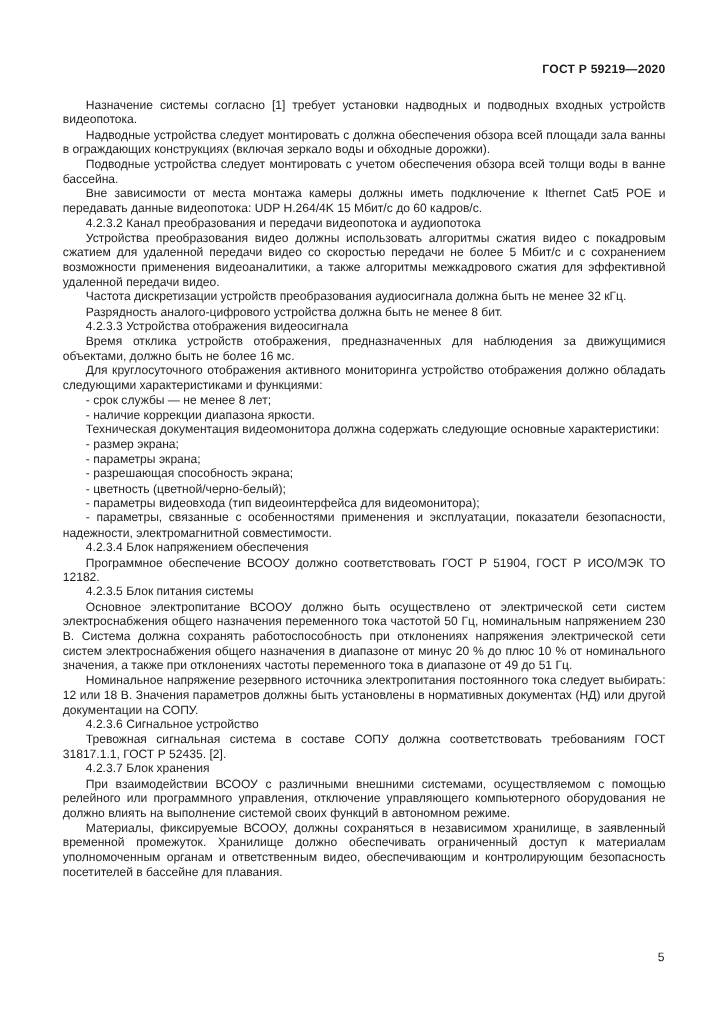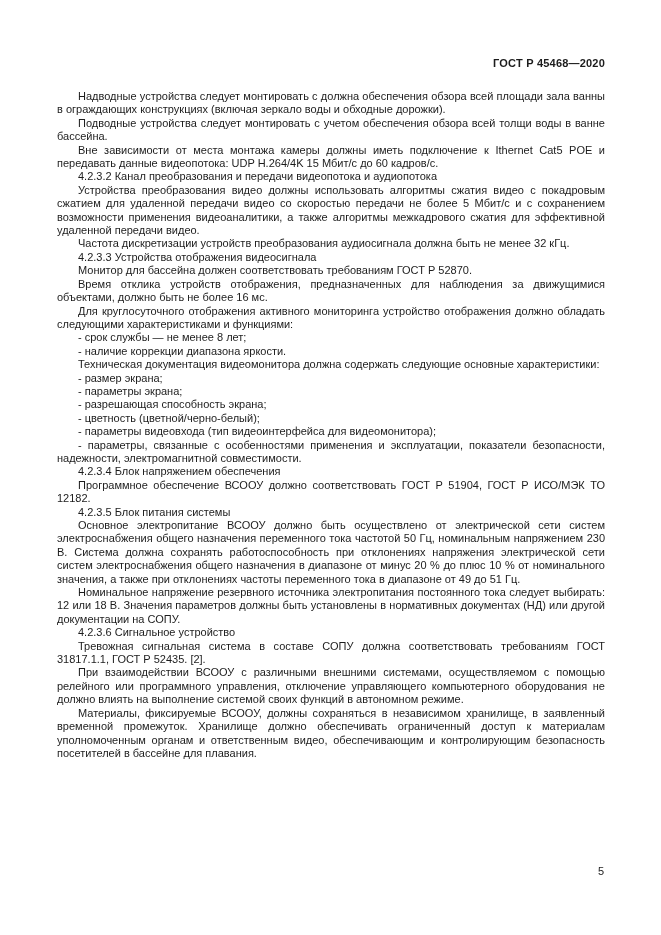--- a/index.html
+++ b/index.html
@@ -41,50 +41,52 @@
     bottom: 58px;
     font-size: 11px;
   }
 </style>
 </head>
 <body>
 
 <div class="page">
 
   <div class="header">
-    <span>ГОСТ Р 45468—2020</span>
+    <span>ГОСТ Р 59219—2020</span>
   </div>
 
   <div class="content">
+    <p class="para">Назначение системы согласно [1] требует установки надводных и подводных входных устройств видеопотока.</p>
     <p class="para">Надводные устройства следует монтировать с должна обеспечения обзора всей площади зала ванны в ограждающих конструкциях (включая зеркало воды и обходные дорожки).</p>
     <p class="para">Подводные устройства следует монтировать с учетом обеспечения обзора всей толщи воды в ванне бассейна.</p>
     <p class="para">Вне зависимости от места монтажа камеры должны иметь подключение к Ithernet Cat5 POE и передавать данные видеопотока: UDP H.264/4K 15 Мбит/с до 60 кадров/с.</p>
     <p class="para">4.2.3.2 Канал преобразования и передачи видеопотока и аудиопотока</p>
     <p class="para">Устройства преобразования видео должны использовать алгоритмы сжатия видео с покадровым сжатием для удаленной передачи видео со скоростью передачи не более 5 Мбит/с и с сохранением возможности применения видеоаналитики, а также алгоритмы межкадрового сжатия для эффективной удаленной передачи видео.</p>
     <p class="para">Частота дискретизации устройств преобразования аудиосигнала должна быть не менее 32 кГц.</p>
+    <p class="para">Разрядность аналого-цифрового устройства должна быть не менее 8 бит.</p>
     <p class="para">4.2.3.3 Устройства отображения видеосигнала</p>
-    <p class="para">Монитор для бассейна должен соответствовать требованиям ГОСТ Р 52870.</p>
     <p class="para">Время отклика устройств отображения, предназначенных для наблюдения за движущимися объектами, должно быть не более 16 мс.</p>
     <p class="para">Для круглосуточного отображения активного мониторинга устройство отображения должно обладать следующими характеристиками и функциями:</p>
     <p class="para">- срок службы — не менее 8 лет;</p>
     <p class="para">- наличие коррекции диапазона яркости.</p>
     <p class="para">Техническая документация видеомонитора должна содержать следующие основные характеристики:</p>
     <p class="para">- размер экрана;</p>
     <p class="para">- параметры экрана;</p>
     <p class="para">- разрешающая способность экрана;</p>
     <p class="para">- цветность (цветной/черно-белый);</p>
     <p class="para">- параметры видеовхода (тип видеоинтерфейса для видеомонитора);</p>
     <p class="para">- параметры, связанные с особенностями применения и эксплуатации, показатели безопасности, надежности, электромагнитной совместимости.</p>
     <p class="para">4.2.3.4 Блок напряжением обеспечения</p>
     <p class="para">Программное обеспечение ВСООУ должно соответствовать ГОСТ Р 51904, ГОСТ Р ИСО/МЭК ТО 12182.</p>
     <p class="para">4.2.3.5 Блок питания системы</p>
     <p class="para">Основное электропитание ВСООУ должно быть осуществлено от электрической сети систем электроснабжения общего назначения переменного тока частотой 50 Гц, номинальным напряжением 230 В. Система должна сохранять работоспособность при отклонениях напряжения электрической сети систем электроснабжения общего назначения в диапазоне от минус 20 % до плюс 10 % от номинального значения, а также при отклонениях частоты переменного тока в диапазоне от 49 до 51 Гц.</p>
     <p class="para">Номинальное напряжение резервного источника электропитания постоянного тока следует выбирать: 12 или 18 В. Значения параметров должны быть установлены в нормативных документах (НД) или другой документации на СОПУ.</p>
     <p class="para">4.2.3.6 Сигнальное устройство</p>
     <p class="para">Тревожная сигнальная система в составе СОПУ должна соответствовать требованиям ГОСТ 31817.1.1, ГОСТ Р 52435. [2].</p>
+    <p class="para">4.2.3.7 Блок хранения</p>
     <p class="para">При взаимодействии ВСООУ с различными внешними системами, осуществляемом с помощью релейного или программного управления, отключение управляющего компьютерного оборудования не должно влиять на выполнение системой своих функций в автономном режиме.</p>
     <p class="para">Материалы, фиксируемые ВСООУ, должны сохраняться в независимом хранилище, в заявленный временной промежуток. Хранилище должно обеспечивать ограниченный доступ к материалам уполномоченным органам и ответственным видео, обеспечивающим и контролирующим безопасность посетителей в бассейне для плавания.</p>
   </div>
 
   <div class="footer">
     <span>5</span>
   </div>
 
 </div>
 

